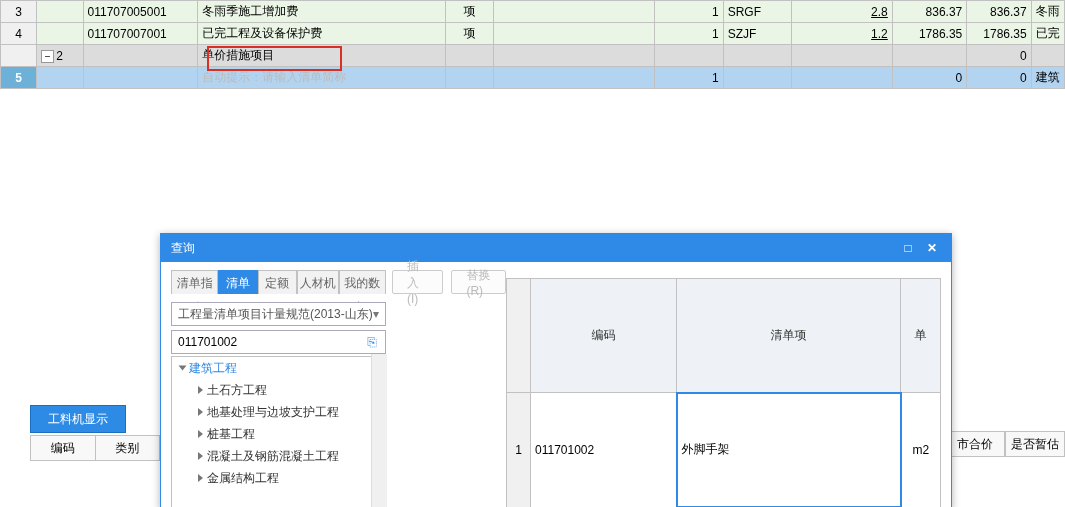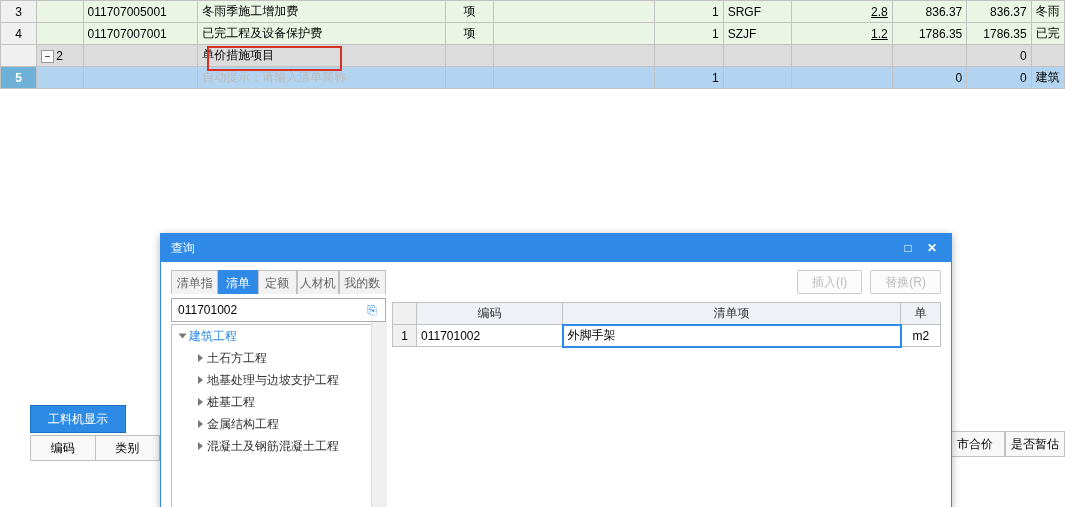--- a/index.html
+++ b/index.html
@@ -59,21 +59,21 @@
     .search-row .sicon { color:#2e8ae6; width:18px; text-align:center; }
     .tree { margin-top:2px; border:1px solid #c1c1c1; flex:1; overflow:hidden; background:#fff; font-size:12px; }
     .tree .node { height:22px; display:flex; align-items:center; padding-left:8px; gap:4px; }
     .tree .node.root { color:#2e8ae6; }
     .tree .node.child { padding-left:26px; color:#333; }
     .tree .tri { display:inline-block; width:0; height:0; border-top:4px solid transparent; border-bottom:4px solid transparent; border-left:5px solid #777; }
     .tree .tri.down { transform: rotate(90deg); }
     .tree-scroll { position:absolute; right:-1px; top:0; width:16px; bottom:0; background:#f0f0f0; border-left:1px solid #ddd; }
     .tree-wrap { position:relative; flex:1; display:flex; }
     
-    .dlg-right { flex: 1; display:flex; flex-direction:column; }
+    .dlg-right { flex: 1; display:flex; flex-direction:row; }
     .right-actions { display:flex; justify-content:flex-end; gap:8px; height:24px; }
     .btn-disabled { border:1px solid #ccc; color:#bbb; background:#fcfcfc; height:24px; padding:0 14px; display:flex; align-items:center; border-radius:2px; cursor:not-allowed; }
     .r-grid { margin-top:8px; border-collapse:collapse; width:100%; }
     .r-grid th { border:1px solid #c1c1c1; background:#eef2f6; height:22px; font-weight:normal; color:#333; }
     .r-grid td { border:1px solid #c1c1c1; height:22px; padding:0 4px; }
     .r-grid .hn { width:24px; text-align:center; background:#f0f0f0; }
     .r-grid .code-col { width:146px; }
     .r-grid .unit-col { width:40px; text-align:center; }
     .r-grid td.selcell { border:2px solid #2e8ae6;margin-top:36px; }
   </style>
@@ -162,20 +162,24 @@
   </div>
   <div class="dlg-body">
     <div class="dlg-left">
       <div class="tabs2">
         <div class="t">清单指引</div>
         <div class="t active">清单</div>
         <div class="t">定额</div>
         <div class="t">人材机</div>
         <div class="t">我的数据</div>
       </div>
+      <div class="select-row">
+        <span>工程量清单项目计量规范(2013-山东)</span>
+        <span class="dd">▾</span>
+      </div>
       <div class="search-row">
         <input value="011701002" style="">
         <span class="sicon">⎘</span>
       </div>
       <div class="tree-wrap">
         <div class="tree">
           <div class="node root">
               <span class="tri down"></span>
               <span>建筑工程</span>
             </div>
@@ -186,25 +190,25 @@
           <div class="node child">
               <span class="tri"></span>
               <span>地基处理与边坡支护工程</span>
             </div>
           <div class="node child">
               <span class="tri"></span>
               <span>桩基工程</span>
             </div>
           <div class="node child">
               <span class="tri"></span>
+              <span>混凝土及钢筋混凝土工程</span>
+            </div>
+          <div class="node child">
+              <span class="tri"></span>
               <span>金属结构工程</span>
-            </div>
-          <div class="node child">
-              <span class="tri"></span>
-              <span>混凝土及钢筋混凝土工程</span>
             </div>
         </div>
         <div class="tree-scroll"></div>
       </div>
     </div>
     <div class="dlg-right">
       <div class="right-actions">
         <div class="btn-disabled">插入(I)</div>
         <div class="btn-disabled">替换(R)</div>
       </div>

